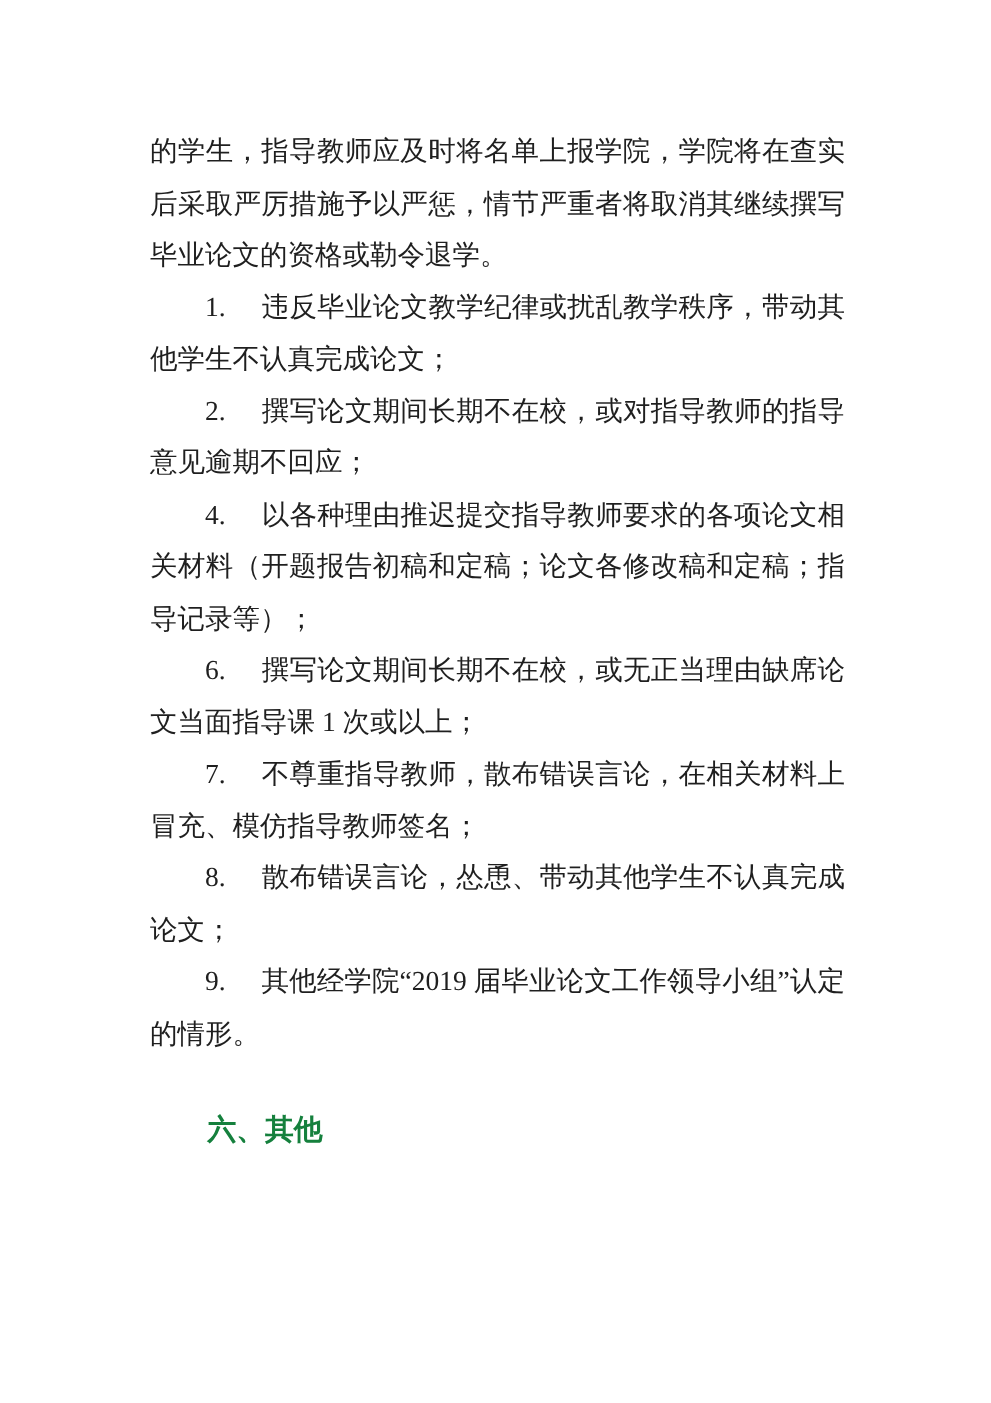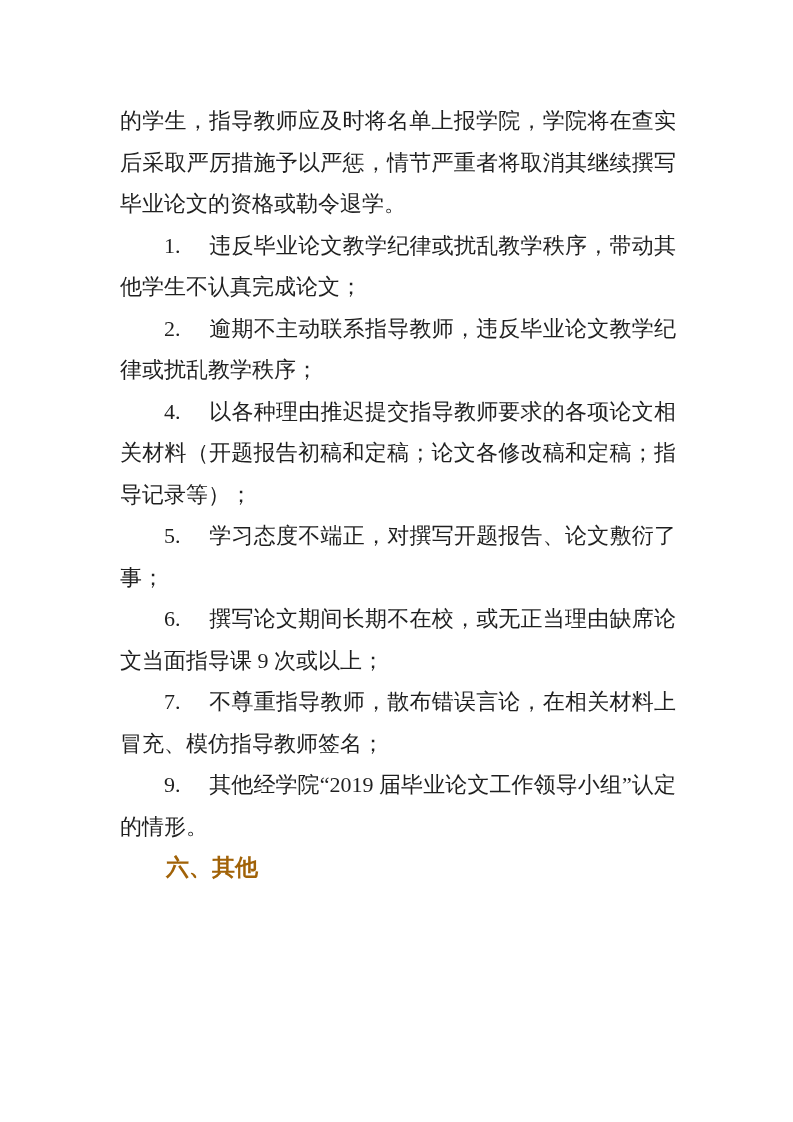--- a/index.html
+++ b/index.html
@@ -40,31 +40,32 @@
     text-indent: 2em;
   }
   p.list-item .num {
     margin-right: 1.3em;
   }
   p.section-heading {
     text-indent: 2em;
     font-family: "Liberation Sans", "DejaVu Sans", sans-serif;
     font-weight: bold;
     font-size: 23px;
-    color: #a16207;
+    color: #15803d;
+    margin-top: 36px;
   }
 </style>
 </head>
 <body>
 
 <div class="page">
   <div class="content" id="doc-content">
       <p class="body-para">的学生，指导教师应及时将名单上报学院，学院将在查实后采取严厉措施予以严惩，情节严重者将取消其继续撰写毕业论文的资格或勒令退学。</p>
       <p class="list-item"><span class="num">1.</span><span>违反毕业论文教学纪律或扰乱教学秩序，带动其他学生不认真完成论文；</span></p>
-      <p class="list-item"><span class="num">2.</span><span>逾期不主动联系指导教师，违反毕业论文教学纪律或扰乱教学秩序；</span></p>
+      <p class="list-item"><span class="num">2.</span><span>撰写论文期间长期不在校，或对指导教师的指导意见逾期不回应；</span></p>
       <p class="list-item"><span class="num">4.</span><span>以各种理由推迟提交指导教师要求的各项论文相关材料（开题报告初稿和定稿；论文各修改稿和定稿；指导记录等）；</span></p>
-      <p class="list-item"><span class="num">5.</span><span>学习态度不端正，对撰写开题报告、论文敷衍了事；</span></p>
-      <p class="list-item"><span class="num">6.</span><span>撰写论文期间长期不在校，或无正当理由缺席论文当面指导课 9 次或以上；</span></p>
+      <p class="list-item"><span class="num">6.</span><span>撰写论文期间长期不在校，或无正当理由缺席论文当面指导课 1 次或以上；</span></p>
       <p class="list-item"><span class="num">7.</span><span>不尊重指导教师，散布错误言论，在相关材料上冒充、模仿指导教师签名；</span></p>
+      <p class="list-item"><span class="num">8.</span><span>散布错误言论，怂恿、带动其他学生不认真完成论文；</span></p>
       <p class="list-item"><span class="num">9.</span><span>其他经学院“2019 届毕业论文工作领导小组”认定的情形。</span></p>
       <p class="section-heading">六、其他</p>
     </div>
 </div>
 
 </body></html>

